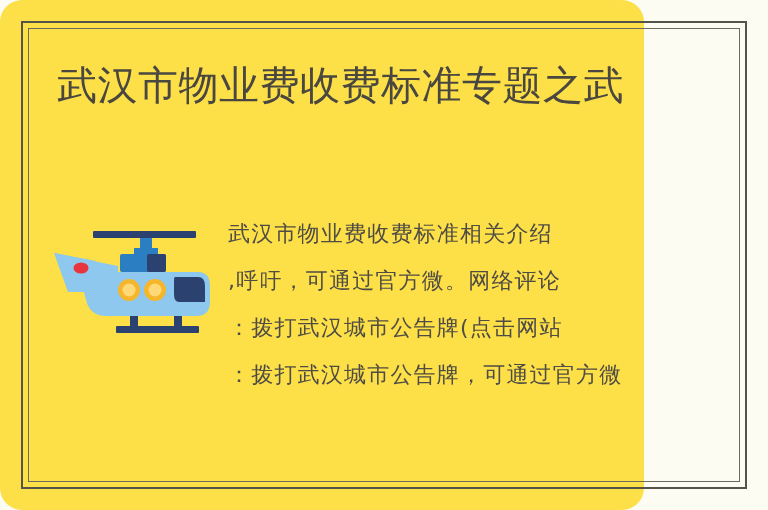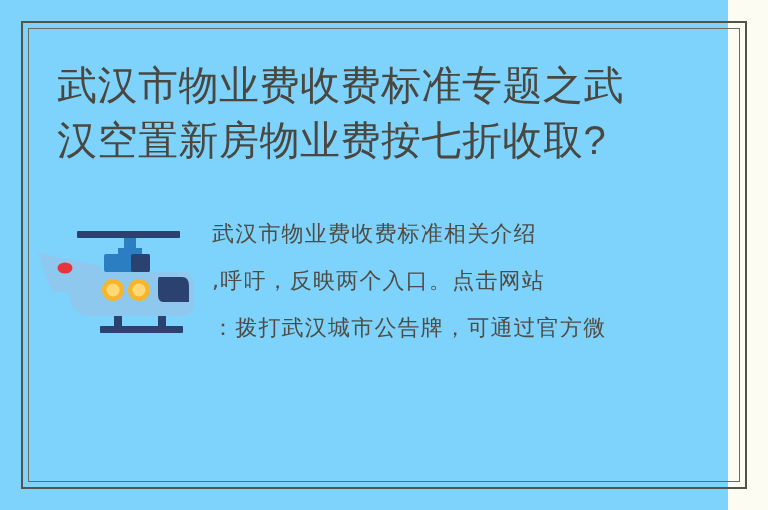--- a/index.html
+++ b/index.html
@@ -9,24 +9,25 @@
   body {
     width: 768px;
     height: 510px;
     background: #fcfcf3;
     font-family: "Liberation Sans", "DejaVu Sans", sans-serif;
     overflow: hidden;
   }
 
   #poster {
     position: relative;
-    width: 728px;
+    width: 644px;
     height: 510px;
-    background: #7dd3fc;
+    background: #fde047;
     box-sizing: border-box;
+    border-radius: 22px;
   }
 
   
   #frame-outer {
     position: absolute;
     left: 21px;
     top: 21px;
     width: 726px;
     height: 468px;
     border: 2px solid #55544a;
@@ -55,21 +56,21 @@
     line-height: 55px;
     color: #4a4740;
     letter-spacing: 0.5px;
     white-space: nowrap;
     font-weight: 400;
   }
 
   
   #content-row {
     position: absolute;
-    left: 24px;
+    left: 40px;
     top: 210px;
     width: 690px;
     height: 265px;
   }
 
   #illustration {
     position: absolute;
     left: 8px;
     top: 10px;
     width: 180px;
@@ -99,21 +100,20 @@
 </head>
 <body>
 
 <div id="poster">
 
   <div id="frame-outer"></div>
   <div id="frame-inner"></div>
 
   <div id="title-block">
     <div class="title-line">武汉市物业费收费标准专题之武</div>
-    <div class="title-line">汉空置新房物业费按七折收取?</div>
   </div>
 
   <div id="content-row">
 
     <div id="illustration">
       <svg viewBox="0 0 180 125" xmlns="http://www.w3.org/2000/svg">
 
         <rect x="45" y="11" width="103" height="7" rx="1" fill="#2b4170"></rect>
 
         <rect x="92" y="18" width="12" height="22" fill="#2b7ec1"></rect>
@@ -137,18 +137,19 @@
         <ellipse cx="33" cy="48" rx="7.5" ry="5.5" fill="#e8343c"></ellipse>
 
         <rect x="82" y="96" width="8" height="11" fill="#2b4170"></rect>
         <rect x="126" y="96" width="8" height="11" fill="#2b4170"></rect>
         <rect x="68" y="106" width="83" height="7" rx="1" fill="#2b4170"></rect>
       </svg>
     </div>
 
     <div id="body-copy">
       <div class="body-line">武汉市物业费收费标准相关介绍</div>
-      <div class="body-line">,呼吁，反映两个入口。点击网站</div>
+      <div class="body-line">,呼吁，可通过官方微。网络评论</div>
+      <div class="body-line">：拨打武汉城市公告牌(点击网站</div>
       <div class="body-line">：拨打武汉城市公告牌，可通过官方微</div>
     </div>
 
   </div>
 </div>
 
 </body></html>

